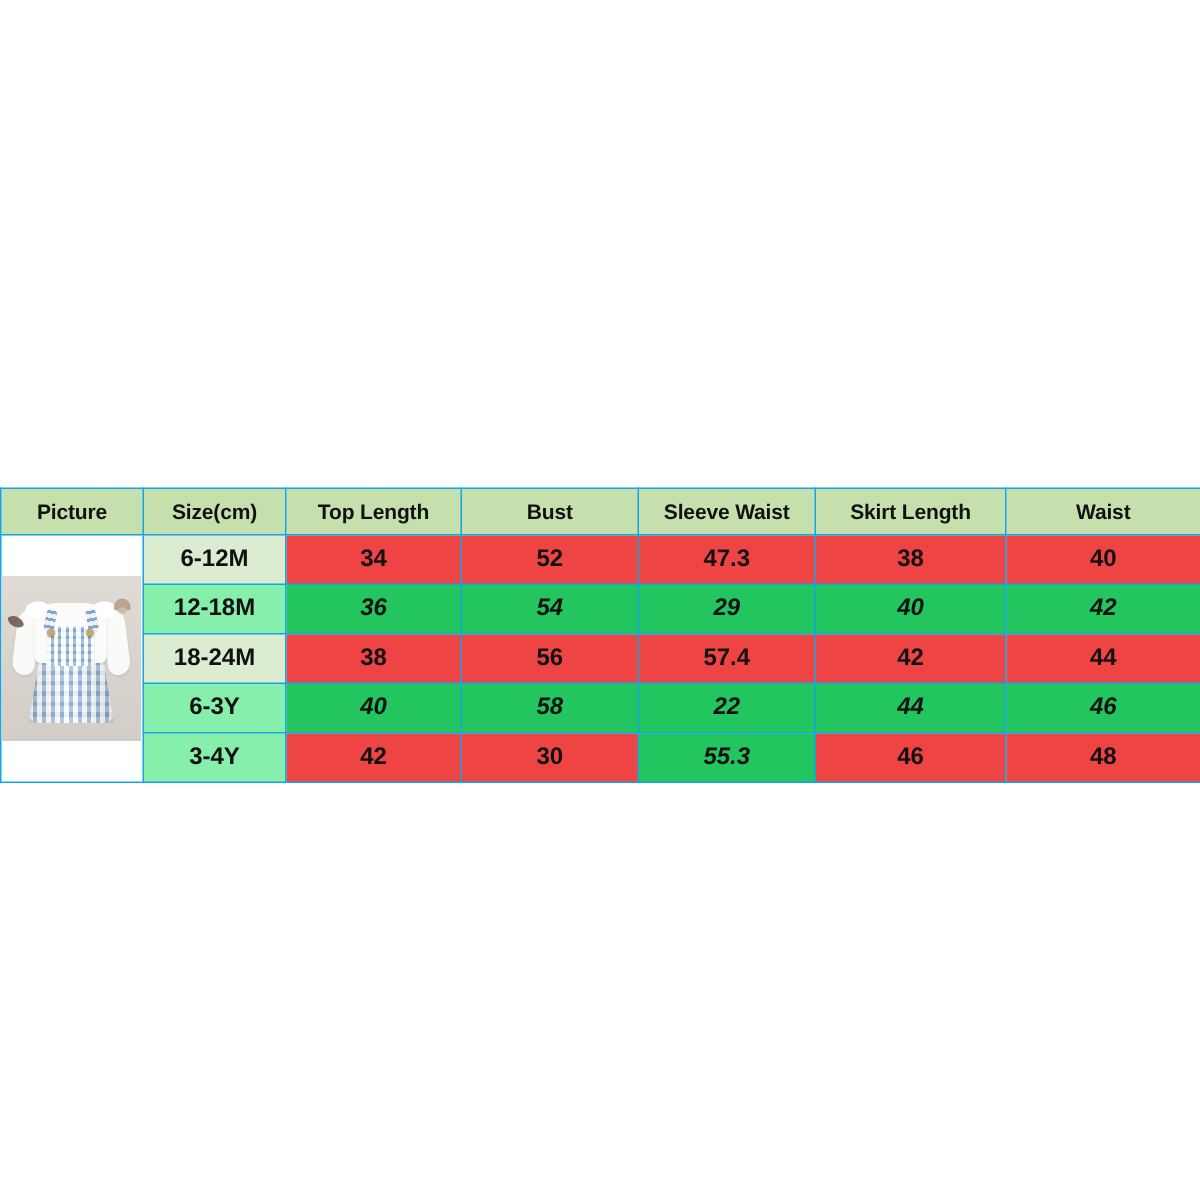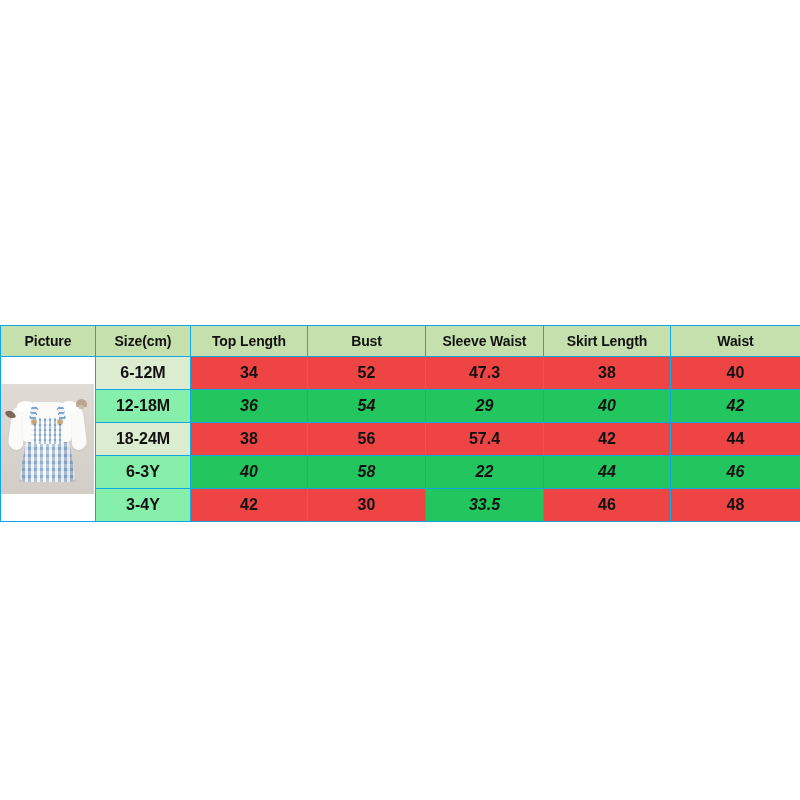--- a/index.html
+++ b/index.html
@@ -312,19 +312,19 @@
         <td class="shade-light">58</td>
         <td class="shade-light">22</td>
         <td class="shade-light">44</td>
         <td class="shade-light">46</td>
       </tr>
 
       <tr>
         <td class="shade-size-light">3-4Y</td>
         <td class="shade-dark">42</td>
         <td class="shade-dark">30</td>
-        <td class="shade-light">33.5</td>
+        <td class="shade-light">55.3</td>
         <td class="shade-dark">46</td>
         <td class="shade-dark">48</td>
       </tr>
     </tbody>
   </table>
 </div>
 
 </body></html>

